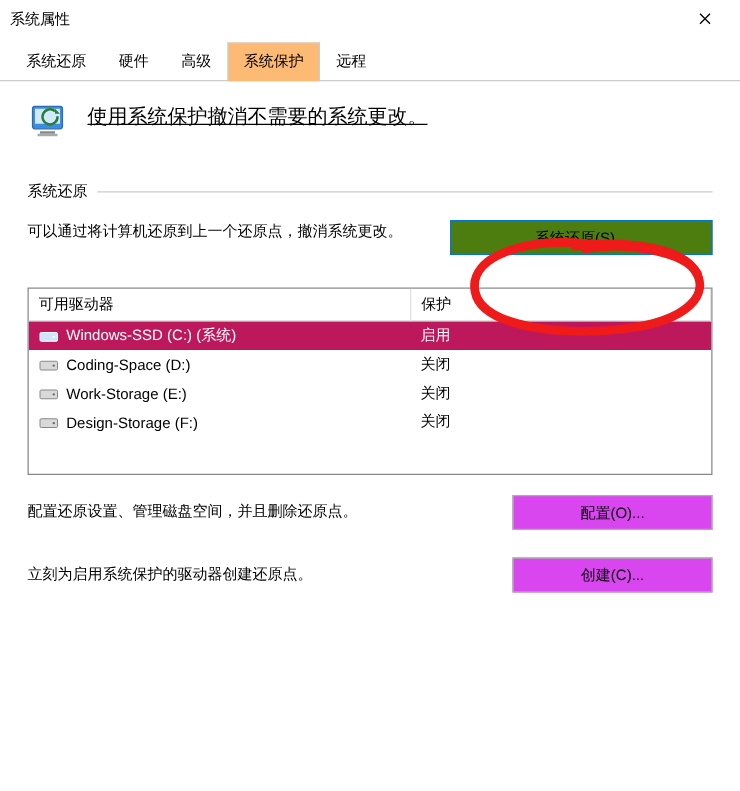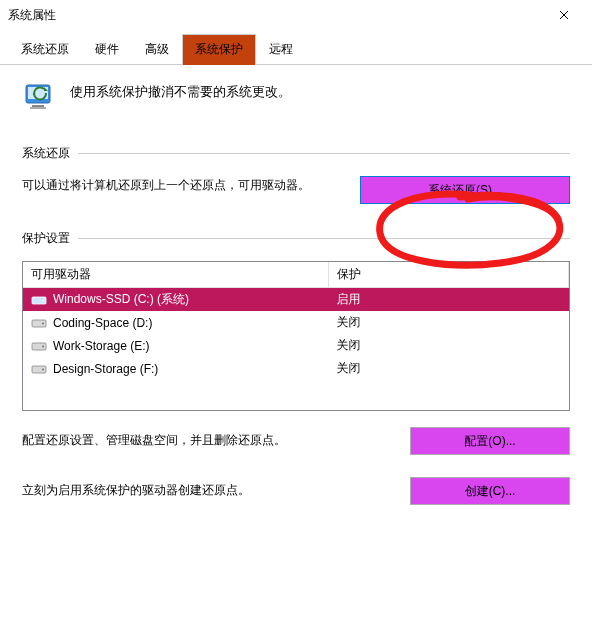--- a/index.html
+++ b/index.html
@@ -41,39 +41,39 @@
     padding: 6px 12px;
     border: 1px solid transparent;
     border-bottom: none;
     cursor: pointer;
     font-size: 12px;
     position: relative;
     background: #fff;
   }
   .tab.active {
     border-color: #ccc;
-    background: #c2410c;
+    background: #fdba74;
     z-index: 2;
     margin-bottom: -1px;
   }
   .content {
     padding: 14px 22px;
   }
   .intro-row {
     display: flex;
     align-items: flex-start;
     gap: 12px;
     margin-bottom: 30px;
   }
   .sys-icon {
     width: 36px;
     height: 36px;
     flex-shrink: 0;
   }
-  .intro-text { font-size: 13px; padding-top: 4px; }
+  .intro-text { font-size: 16px; padding-top: 4px; text-decoration: underline; }
   .section-header {
     display: flex;
     align-items: center;
     margin: 24px 0 14px 0;
   }
   .section-header-label {
     font-size: 12px;
     white-space: nowrap;
     margin-right: 8px;
   }
@@ -103,21 +103,21 @@
     background: #d946ef;
     font-size: 12px;
     font-family: inherit;
     cursor: pointer;
     padding: 0 14px;
     display: inline-flex;
     align-items: center;
     justify-content: center;
   }
   .win-button.highlight {
-    background: #d946ef;
+    background: #4d7c0f;
     border-color: #0078d7;
     min-width: 210px;
   }
   .drive-table-wrap {
     border: 1px solid #828790;
     margin: 0 0 16px 0;
     height: 150px;
     overflow: hidden;
   }
   .drive-table {
@@ -205,30 +205,26 @@
     </svg>
     <div class="intro-text">使用系统保护撤消不需要的系统更改。</div>
   </div>
 
   <div class="section-header">
     <span class="section-header-label">系统还原</span>
     <div class="section-line"></div>
   </div>
 
   <div class="restore-row">
-    <div class="restore-desc">可以通过将计算机还原到上一个还原点，可用驱动器。</div>
+    <div class="restore-desc">可以通过将计算机还原到上一个还原点，撤消系统更改。</div>
     <button class="win-button highlight">
       <span>系统还原(S)...</span>
     </button>
   </div>
 
-  <div class="section-header">
-    <span class="section-header-label">保护设置</span>
-    <div class="section-line"></div>
-  </div>
 
   <div class="drive-table-wrap">
     <table class="drive-table">
       <colgroup>
           <col style="width:56%">
           <col style="width:44%">
         </colgroup>
       <thead>
         <tr>
           <th>可用驱动器</th>

